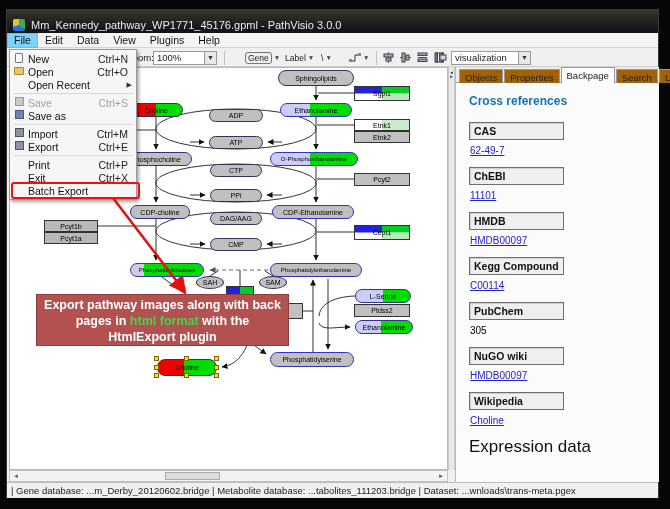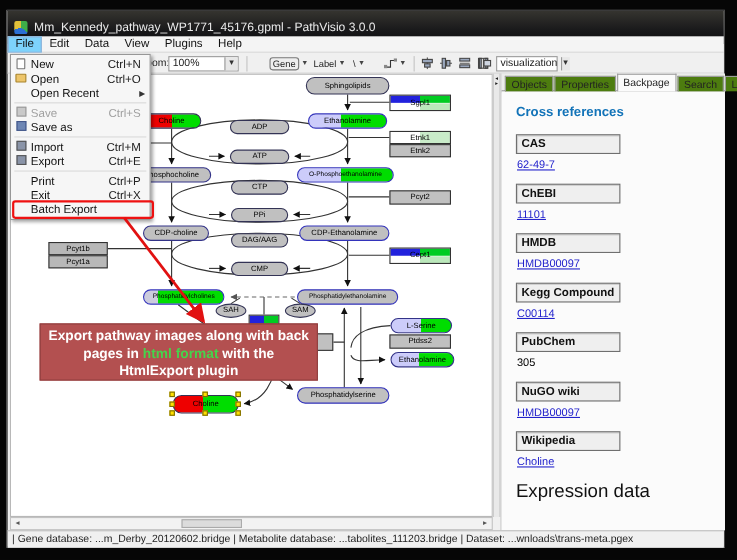--- a/index.html
+++ b/index.html
@@ -43,21 +43,21 @@
             border:1px solid #7c6a00; z-index:6; }
   
   .splitter { position:absolute; left:441px; top:57px; width:7px; height:403px;
               background:#e9e9e9; border-left:1px solid #c9c9c9; border-right:1px solid #c9c9c9;
               font-size:5px; color:#222; text-align:center; line-height:4px; padding-top:3px; }
   
   .panel { position:absolute; left:448px; top:57px; width:204px; height:415px;
            background:#fbfbfb; border-left:1px solid #bbb; }
   .tabs { position:absolute; left:0; top:0; width:100%; height:16px; background:#ececec;
           display:flex; border-bottom:1px solid #9c9c9c; font-size:9.5px; padding-left:3px; }
-  .tab { padding:2px 5px 0 5px; border:1px solid #9c9c9c; border-bottom:none; background:#4d7c0f;
+  .tab { padding:2px 5px 0 5px; border:1px solid #9c9c9c; border-bottom:none; background:#a16207;
          margin-right:1px; margin-top:2px; height:14px; color:#222; }
   .tab.active { background:#fbfbfb; margin-top:0; height:16px; font-size:9.5px; position:relative; top:0; }
   .bp { position:absolute; left:0; top:17px; width:100%; height:398px; padding:10px 0 0 13px;
         overflow:hidden; background:#fbfbfb; }
   .bp-heading { color:#1273b8; font-weight:bold; font-size:12px; margin-bottom:14px; }
   .bp-box { width:95px; border:1px solid #6f6f6f; background:#efefef; font-weight:bold;
             font-size:10.5px; padding:2px 4px; color:#111; box-shadow:1px 1px 0 #d0d0d0 inset; }
   .bp-val { font-size:10px; margin:5px 0 11px 1px; }
   .bp-val a { color:#2222cc; }
   .bp-footer { font-weight:normal; font-size:17px; color:#111; margin-top:3px; }
@@ -188,21 +188,21 @@
           <rect x="3" y="1" width="5" height="3" fill="#eee" stroke="#444"></rect>
         </svg>
       </div>
     <div class="tbabs" style="left:428px">
       <svg class="mini-ic" width="12" height="11">
           <rect x="1" y="1" width="7" height="9" fill="none" stroke="#444"></rect>
           <rect x="5" y="3" width="6" height="5" fill="#cfd6e2" stroke="#444"></rect>
         </svg>
     </div>
     <div class="tbabs" style="left:444px;width:80px">
-      <div class="combo" style="width:56px">
+      <div class="combo" style="width:80px">
         <span class="val">visualization</span>
         <span class="drop">▼</span>
       </div>
     </div>
   </div>
 
   <div class="canvas" id="canvas">
     <svg width="439" height="403" style="position:absolute;left:0;top:0">
       <defs>
         <marker id="arr" markerWidth="7" markerHeight="7" refX="5.5" refY="3" orient="auto">

